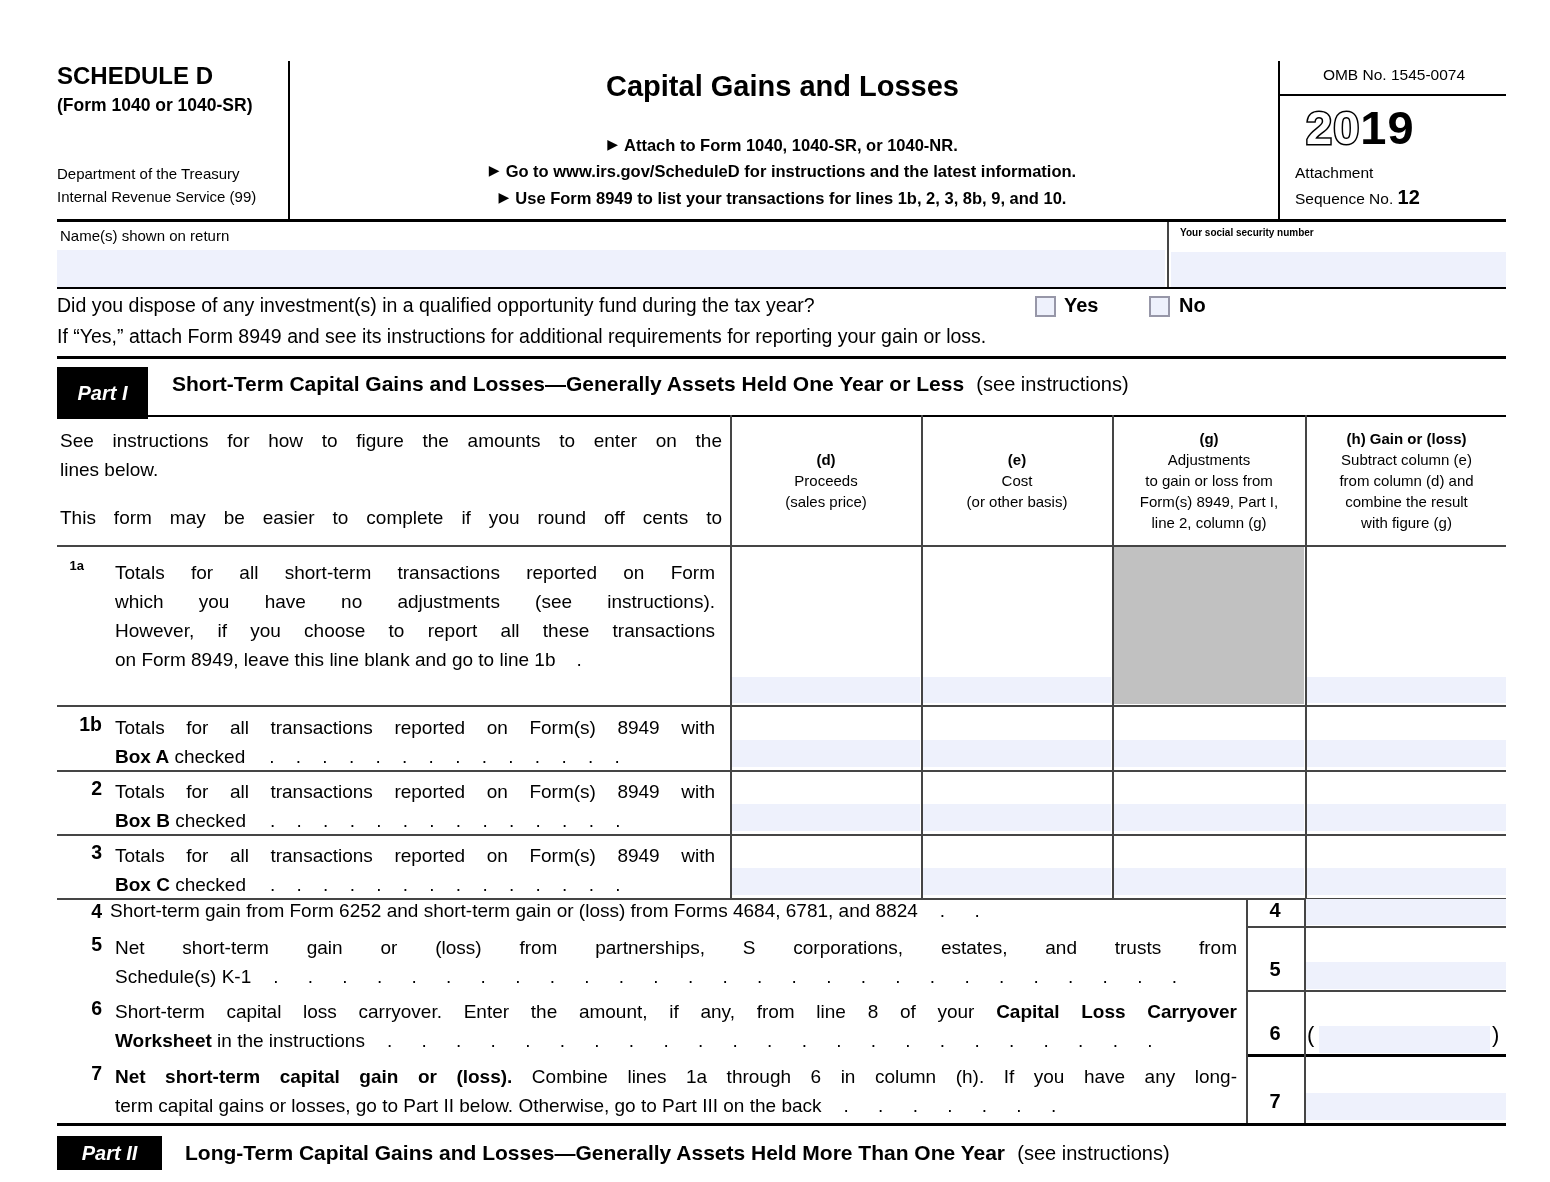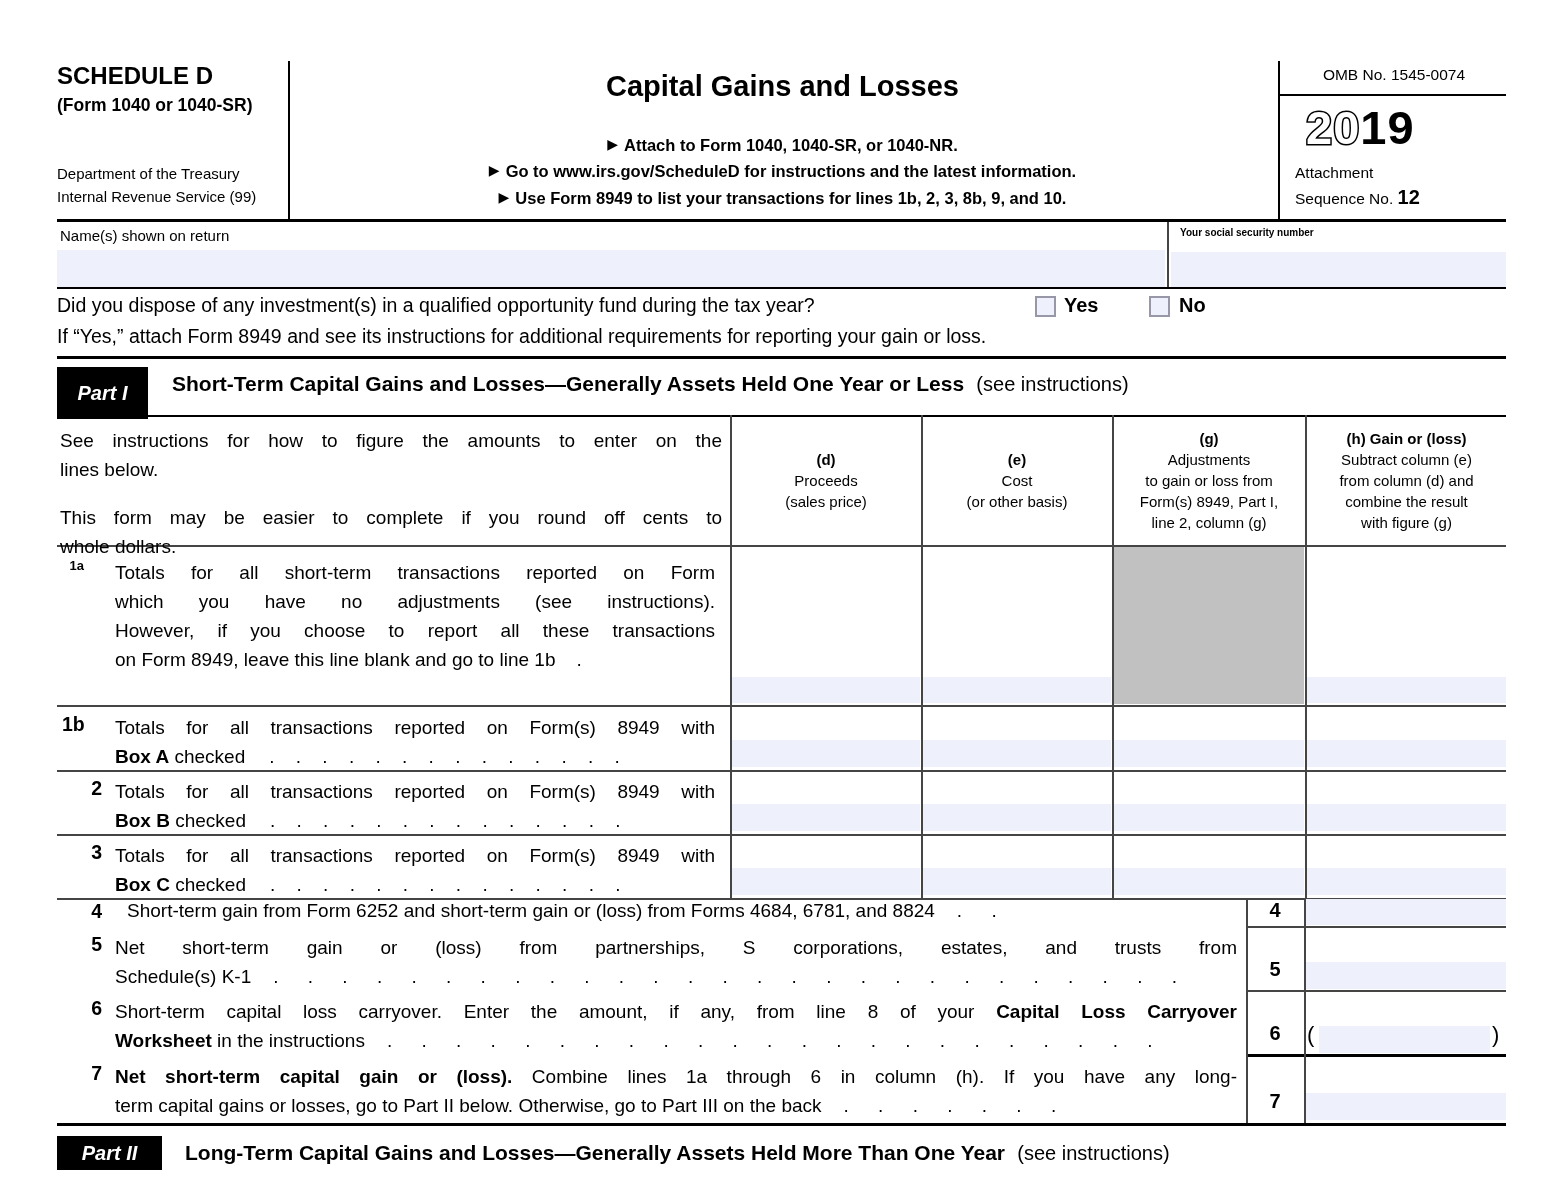--- a/index.html
+++ b/index.html
@@ -99,21 +99,20 @@
   <div class="vl" style="left:921px;top:415px;height:483px"></div>
   <div class="vl" style="left:1112px;top:415px;height:483px"></div>
   <div class="vl" style="left:1305px;top:415px;height:483px"></div>
   <div class="vl" style="left:1246px;top:898px;height:225px"></div>
   <div class="vl" style="left:1304px;top:898px;height:225px"></div>
 
   <div class="abs lh" style="left:60px;top:426px;width:662px">
     <div class="jl">See instructions for how to figure the amounts to enter on the</div>
     <div>lines below.</div>
     <div class="jl" style="margin-top:19px">This form may be easier to complete if you round off cents to</div>
-    <div>whole dollars.</div>
   </div>
   <div class="ch" style="left:732px;top:417px;width:188px;height:126px">
     <div class="b">(d)</div>
     <div>Proceeds</div>
     <div>(sales price)</div>
   </div>
   <div class="ch" style="left:923px;top:417px;width:188px;height:126px">
     <div class="b">(e)</div>
     <div>Cost</div>
     <div>(or other basis)</div>
@@ -138,21 +137,21 @@
     <div class="jl">Totals for all short-term transactions reported on Form</div>
     <div class="jl">which you have no adjustments (see instructions).</div>
     <div class="jl">However, if you choose to report all these transactions</div>
     <div>on Form 8949, leave this line blank and go to line 1b&nbsp;&nbsp;&nbsp;&nbsp;.</div>
   </div>
   <div class="gray" style="left:1114px;top:547px;width:190px;height:157px"></div>
   <div class="fld" style="left:732px;top:677px;width:188px;height:26px"></div>
   <div class="fld" style="left:923px;top:677px;width:188px;height:26px"></div>
   <div class="fld" style="left:1307px;top:677px;width:199px;height:26px"></div>
 
-  <div class="abs b" style="left:62px;top:713px;width:40px;text-align:left;font-size:19.5px">1b</div>
+  <div class="abs b" style="left:62px;top:713px;width:40px;text-align:right;font-size:19.5px">1b</div>
   <div class="abs lh" style="left:115px;top:713px;width:600px">
     <div class="jl">Totals for all transactions reported on Form(s) 8949 with</div>
     <div><span class="b">Box A</span><span> checked</span><span class="ldr-sm">. . . . . . . . . . . . . .</span></div>
   </div>
   <div class="fld" style="left:732px;top:740px;width:188px;height:27px"></div>
   <div class="fld" style="left:923px;top:740px;width:188px;height:27px"></div>
   <div class="fld" style="left:1114px;top:740px;width:190px;height:27px"></div>
   <div class="fld" style="left:1307px;top:740px;width:199px;height:27px"></div>
 
   <div class="abs b" style="left:62px;top:777px;width:40px;text-align:right;font-size:19.5px">2</div>
@@ -169,21 +168,21 @@
   <div class="abs lh" style="left:115px;top:841px;width:600px">
     <div class="jl">Totals for all transactions reported on Form(s) 8949 with</div>
     <div><span class="b">Box C</span><span> checked</span><span class="ldr-sm">. . . . . . . . . . . . . .</span></div>
   </div>
   <div class="fld" style="left:732px;top:868px;width:188px;height:27px"></div>
   <div class="fld" style="left:923px;top:868px;width:188px;height:27px"></div>
   <div class="fld" style="left:1114px;top:868px;width:190px;height:27px"></div>
   <div class="fld" style="left:1307px;top:868px;width:199px;height:27px"></div>
 
   <div class="abs b" style="left:62px;top:900px;width:40px;text-align:right;font-size:19.5px">4</div>
-  <div class="abs" style="left:127px;top:900px;width:1122px">
+  <div class="abs" style="left:110px;top:900px;width:1122px">
     <span>Short-term gain from Form 6252 and short-term gain or (loss) from Forms 4684, 6781, and 8824</span><span class="ldr">. .</span>
   </div>
   <div class="abs b" style="left:1246px;top:899px;width:58px;text-align:center;font-size:20px">4</div>
   <div class="fld" style="left:1306px;top:899px;width:200px;height:26px"></div>
 
   <div class="abs b" style="left:62px;top:933px;width:40px;text-align:right;font-size:19.5px">5</div>
   <div class="abs lh" style="left:115px;top:933px;width:1122px">
     <div class="jl">Net short-term gain or (loss) from partnerships, S corporations, estates, and trusts from</div>
     <div><span>Schedule(s) K-1</span><span class="ldr">. . . . . . . . . . . . . . . . . . . . . . . . . . .</span></div>
   </div>

